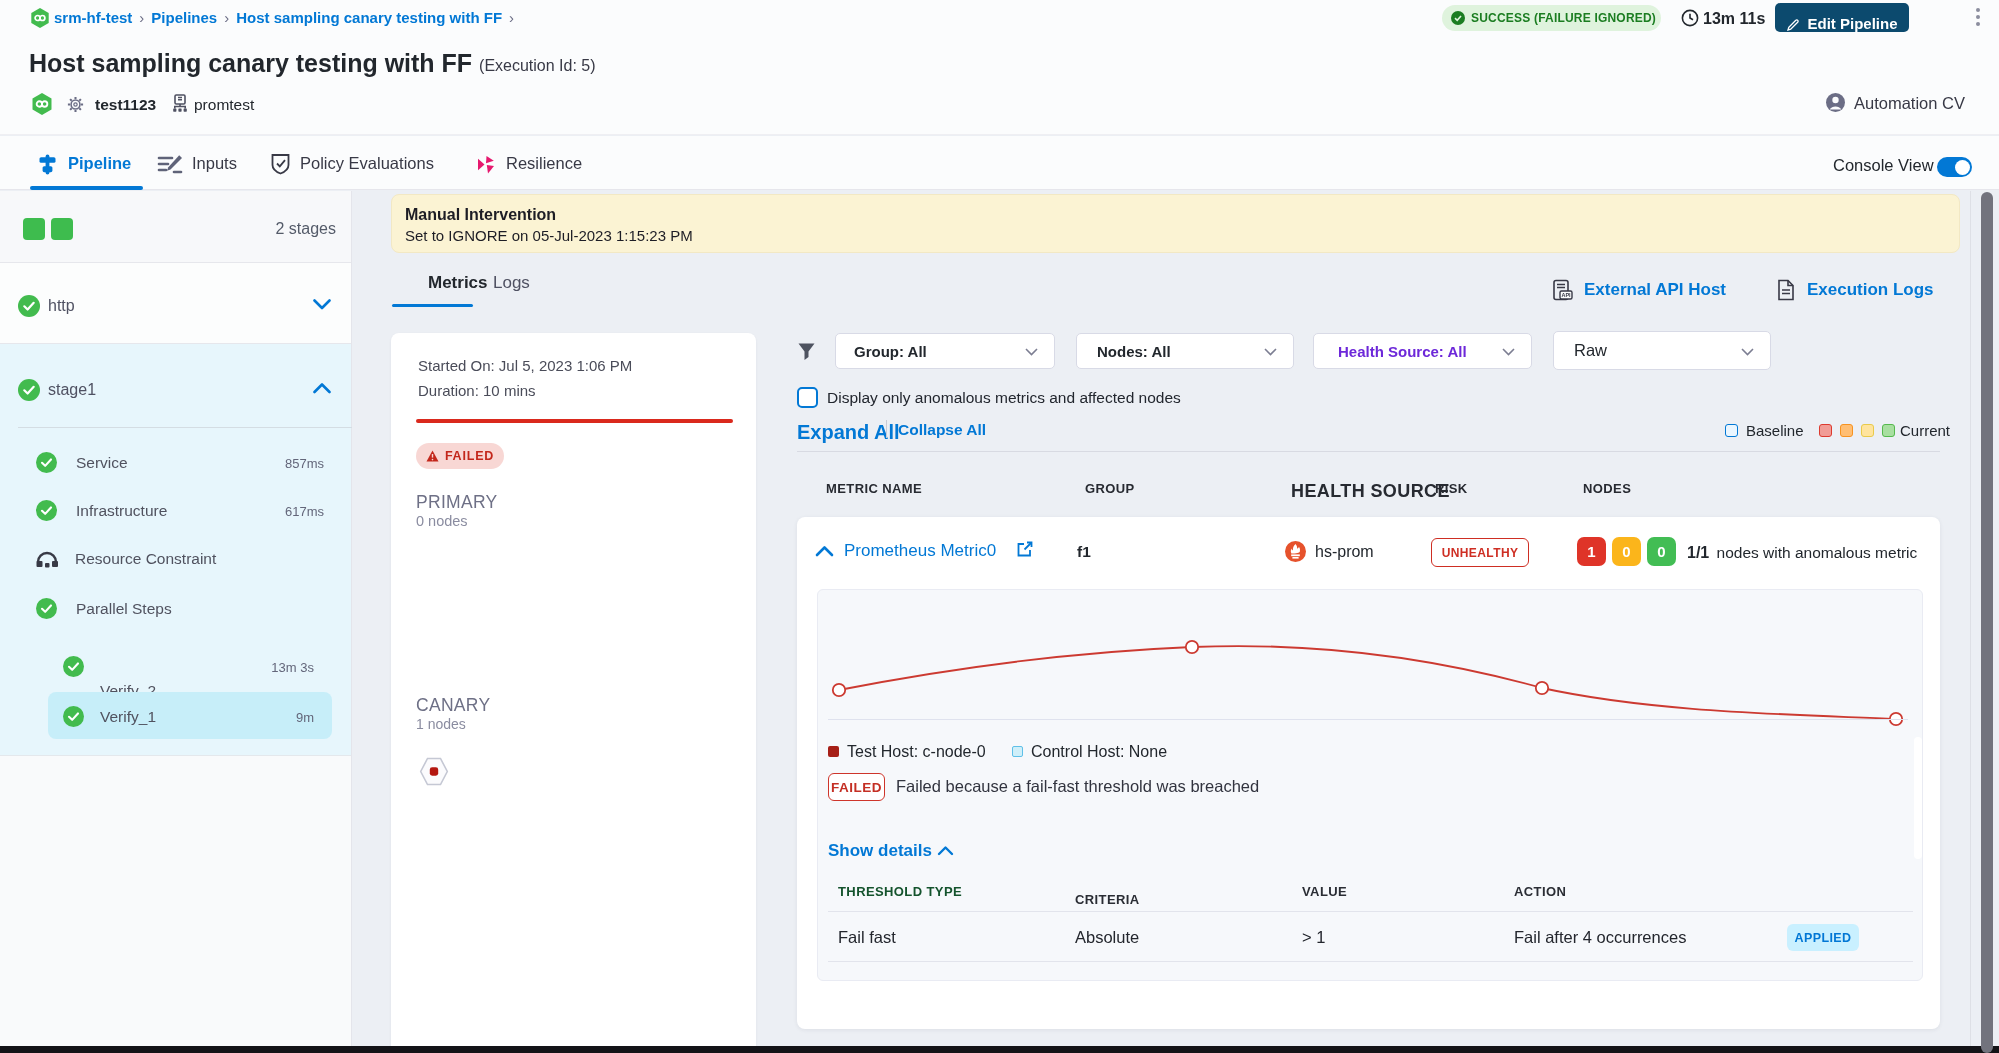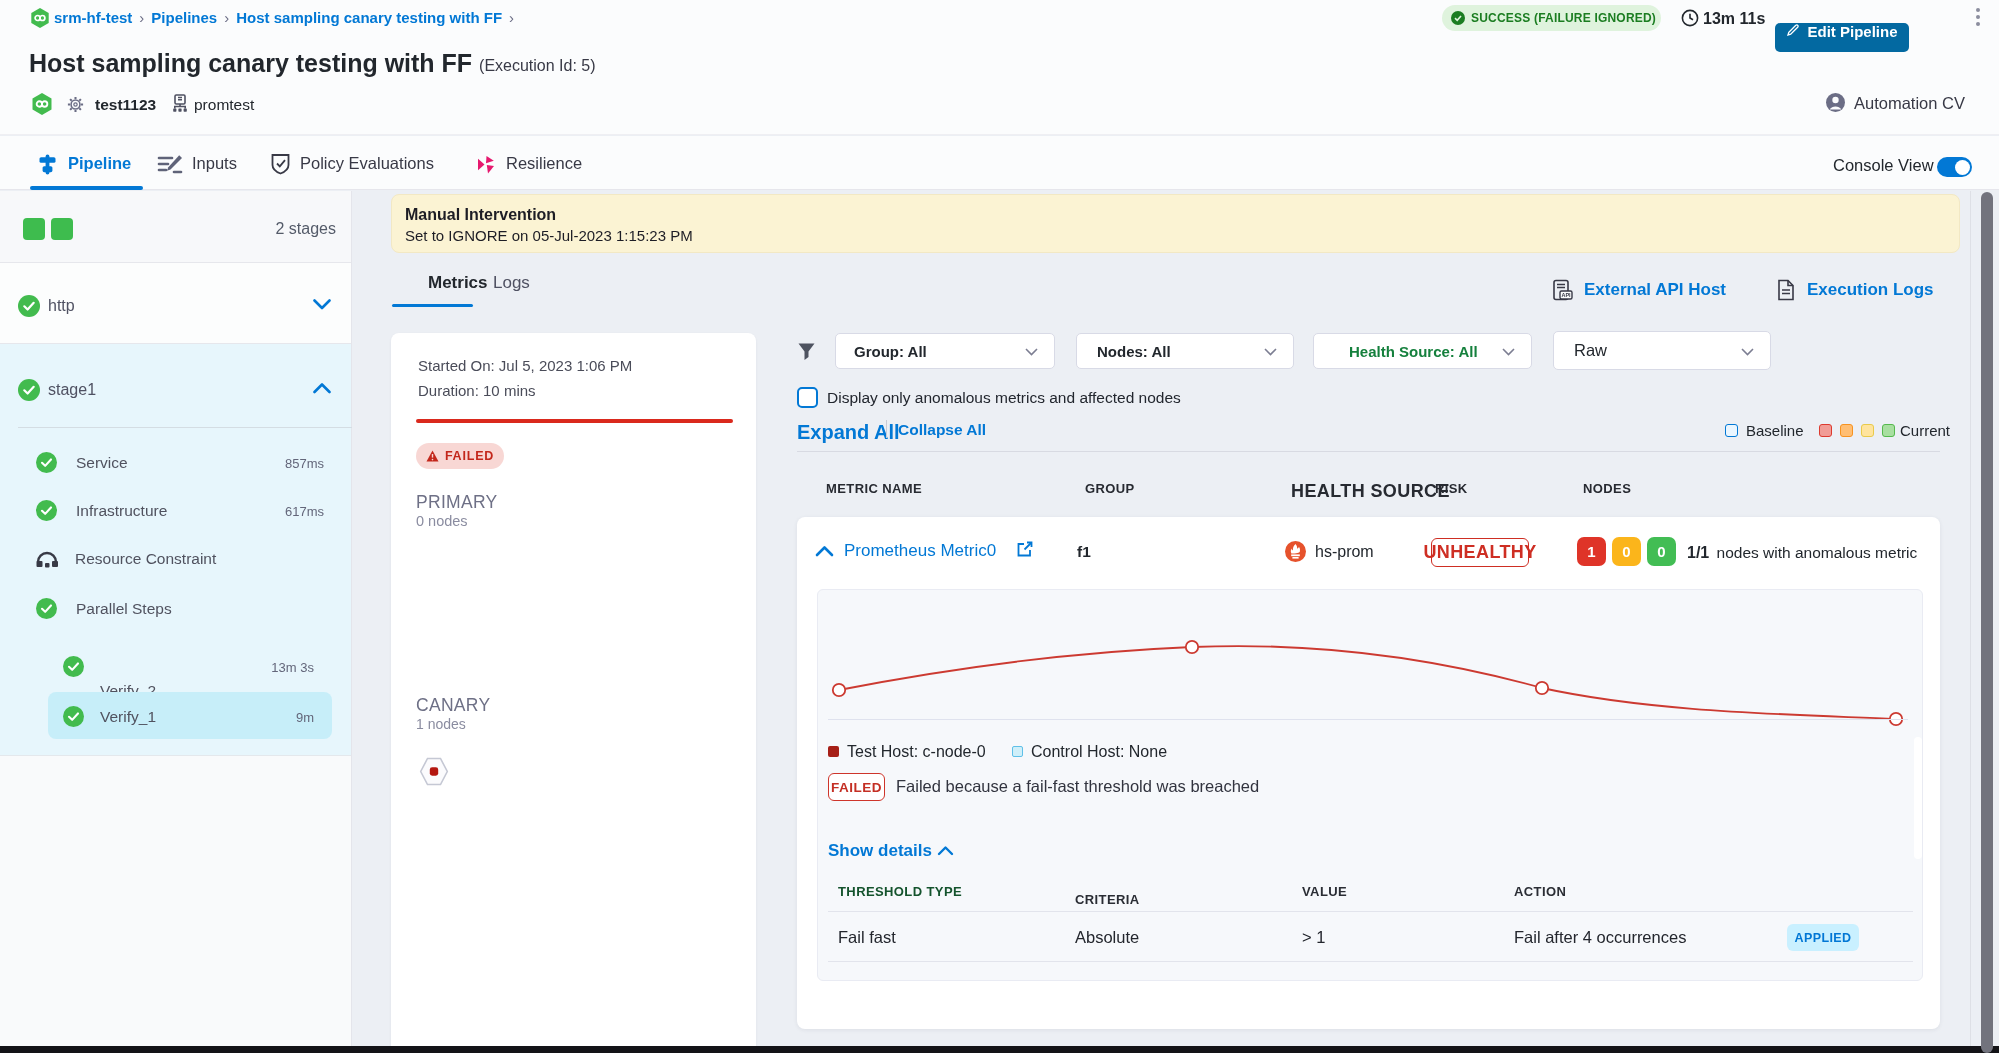--- a/index.html
+++ b/index.html
@@ -34,21 +34,21 @@
       <circle cx="7" cy="7" r="7" fill="#1B7D21"></circle>
       <path d="M4 7.2 L6.2 9.3 L10 4.9" stroke="#DFF3DD" stroke-width="1.6" fill="none"></path>
     </svg>
   <span style="font-size:12px;font-weight:700;color:#1B7D21;letter-spacing:.2px;margin-left:6px;">SUCCESS (FAILURE IGNORED)</span>
 </div>
 <svg class="abs" style="left:1681px;top:9px;" width="18" height="18" viewBox="0 0 18 18">
     <circle cx="9" cy="9" r="7.6" fill="none" stroke="#22272D" stroke-width="1.6"></circle>
     <path d="M9 4.8 V9 L12 10.8" fill="none" stroke="#22272D" stroke-width="1.6"></path>
   </svg>
 <div class="abs" style="left:1703px;top:10px;font-size:16px;font-weight:700;color:#22272D;">13m 11s</div>
-<div class="abs" style="left:1775px;top:3px;width:134px;height:29px;background:#0369a1;border-radius:5px;display:flex;align-items:flex-start;justify-content:center;margin-top:20px;">
+<div class="abs" style="left:1775px;top:3px;width:134px;height:29px;background:#0c4a6e;border-radius:5px;display:flex;align-items:flex-end;justify-content:center;">
   <svg width="14" height="14" viewBox="0 0 14 14">
       <path d="M2 12 L2.8 9.3 L9.8 2.3 A1.3 1.3 0 0 1 11.7 2.3 A1.3 1.3 0 0 1 11.7 4.2 L4.7 11.2 Z" fill="none" stroke="#fff" stroke-width="1.3"></path>
     </svg>
   <span style="font-size:15px;font-weight:700;color:#fff;margin-left:7px;">Edit Pipeline</span>
 </div>
 <div class="abs" style="left:1976px;top:8px;width:4px;height:22px;">
     <div style="width:4px;height:4px;border-radius:50%;background:#8B8D9E;margin-bottom:3px;"></div>
     <div style="width:4px;height:4px;border-radius:50%;background:#8B8D9E;margin-bottom:3px;"></div>
     <div style="width:4px;height:4px;border-radius:50%;background:#8B8D9E;"></div>
   </div>
@@ -254,21 +254,21 @@
       <path d="M1 1 L6.5 6.5 L12 1" fill="none" stroke="#7C7E92" stroke-width="1.6"></path>
     </svg>
   </div>
 <div class="abs" style="left:1076px;top:333px;width:218px;height:36px;background:#fff;border:1px solid #D8DAE6;border-radius:5px;">
     <span style="position:absolute;left:20px;top:9px;font-size:15px;font-weight:700;color:#22272D;">Nodes: All</span>
     <svg style="position:absolute;right:16px;top:14px;" width="13" height="8" viewBox="0 0 13 8">
       <path d="M1 1 L6.5 6.5 L12 1" fill="none" stroke="#7C7E92" stroke-width="1.6"></path>
     </svg>
   </div>
 <div class="abs" style="left:1313px;top:333px;width:219px;height:36px;background:#fff;border:1px solid #D8DAE6;border-radius:5px;">
-    <span style="position:absolute;left:24px;top:9px;font-size:15px;font-weight:700;color:#15803d;margin-left:11px;">Health Source: All</span>
+    <span style="position:absolute;left:24px;top:9px;font-size:15px;font-weight:700;color:#6d28d9;">Health Source: All</span>
     <svg style="position:absolute;right:16px;top:14px;" width="13" height="8" viewBox="0 0 13 8">
       <path d="M1 1 L6.5 6.5 L12 1" fill="none" stroke="#7C7E92" stroke-width="1.6"></path>
     </svg>
   </div>
 <div class="abs" style="left:1553px;top:331px;width:218px;height:39px;background:#fff;border:1px solid #D8DAE6;border-radius:5px;">
     <span style="position:absolute;left:20px;top:9px;font-size:16.5px;color:#22272D;">Raw</span>
     <svg style="position:absolute;right:16px;top:16px;" width="13" height="8" viewBox="0 0 13 8">
       <path d="M1 1 L6.5 6.5 L12 1" fill="none" stroke="#7C7E92" stroke-width="1.6"></path>
     </svg>
   </div>
@@ -309,21 +309,21 @@
   </svg>
 <div class="abs" style="left:1077px;top:543px;font-size:15.5px;font-weight:700;color:#22272D;">f1</div>
 <svg class="abs" style="left:1285px;top:541px;" width="21" height="21" viewBox="0 0 21 21">
     <circle cx="10.5" cy="10.5" r="10.5" fill="#E6522C"></circle>
     <path d="M10.5 3 Q12.8 5.5 12.3 7.8 Q13.8 7 14 5.8 Q15.6 8.2 14.9 10.4 Q14.2 12.4 6.3 12.4 Q5.2 9.8 6.6 7.6 Q7 9 8 9.4 Q7.4 6 10.5 3 Z" fill="#fff"></path>
     <rect x="6.2" y="13.4" width="8.6" height="1.8" fill="#fff"></rect>
     <rect x="7.4" y="16" width="6.2" height="1.6" fill="#fff"></rect>
   </svg>
 <div class="abs" style="left:1315px;top:543px;font-size:16px;color:#22272D;">hs-prom</div>
 <div class="abs" style="left:1431px;top:538px;width:98px;height:29px;border:1.5px solid #CE2E23;border-radius:6px;background:#fff;display:flex;align-items:center;justify-content:center;">
-    <span style="font-size:18px;font-weight:700;color:#CE2E23;letter-spacing:.4px;">UNHEALTHY</span>
+    <span style="font-size:12px;font-weight:700;color:#CE2E23;letter-spacing:.4px;">UNHEALTHY</span>
   </div>
 <div class="abs" style="left:1577px;top:537px;width:29px;height:29px;background:#DF3428;border-radius:7px;color:#fff;font-size:15px;font-weight:700;text-align:center;line-height:29px;">1</div>
 <div class="abs" style="left:1612px;top:537px;width:29px;height:29px;background:#FBB51B;border-radius:7px;color:#fff;font-size:15px;font-weight:700;text-align:center;line-height:29px;">0</div>
 <div class="abs" style="left:1647px;top:537px;width:29px;height:29px;background:#42BD54;border-radius:7px;color:#fff;font-size:15px;font-weight:700;text-align:center;line-height:29px;">0</div>
 <div class="abs" style="left:1687px;top:544px;font-size:15.5px;color:#22272D;"><b style="font-size:16px;">1/1</b> <span style="margin-left:3px;">nodes with anomalous metric</span></div>
 
 <div class="abs" style="left:817px;top:589px;width:1106px;height:392px;background:#F6F8FB;border:1px solid #E9EBF3;border-radius:6px;"></div>
 <svg class="abs" style="left:817px;top:589px;" width="1106" height="160" viewBox="0 0 1106 160">
   <path d="M22 101 C 130 80, 255 63, 375 58 C 495 53, 610 67, 725 99 C 835 123, 965 125, 1079 130" fill="none" stroke="#CC3A31" stroke-width="1.8"></path>
   <g fill="#fff" stroke="#CC3A31" stroke-width="1.8">

